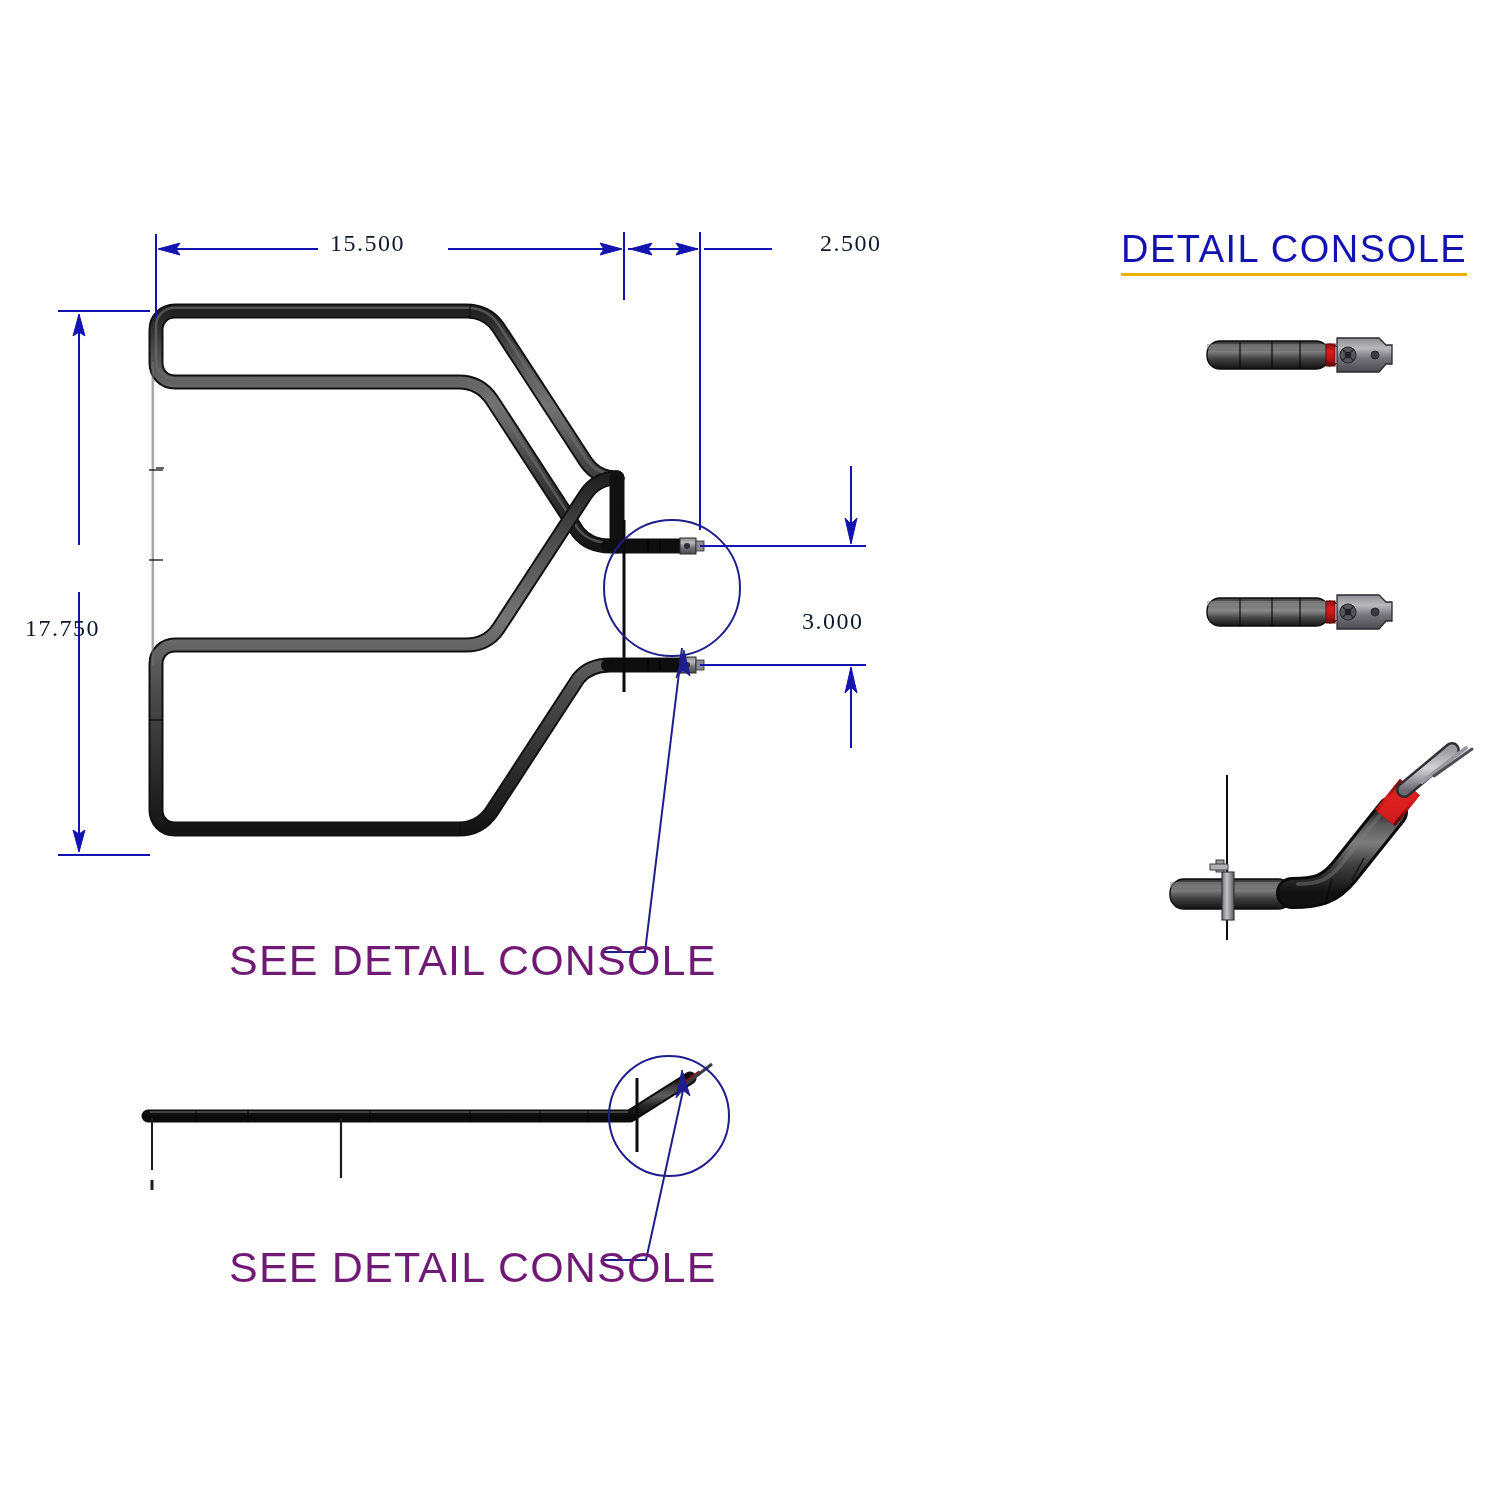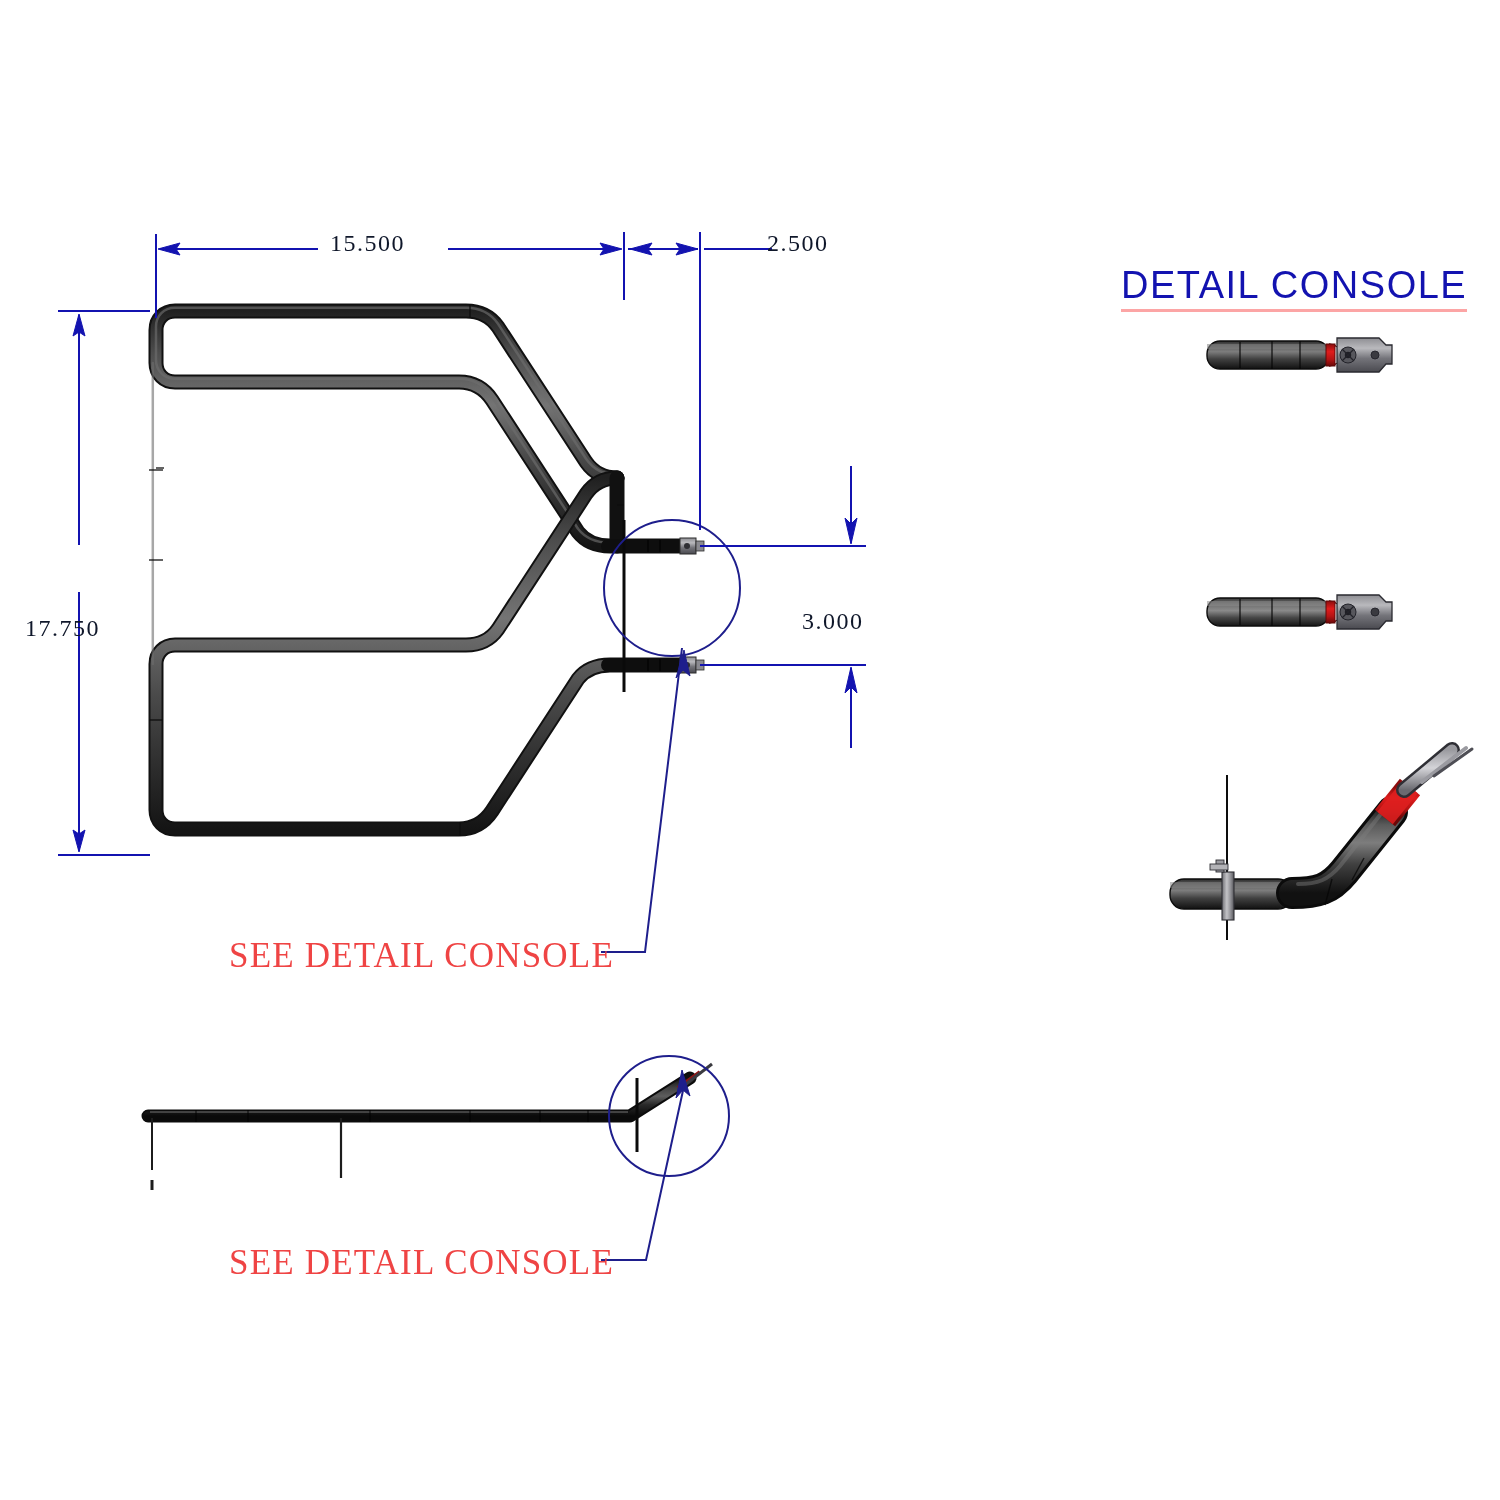--- a/index.html
+++ b/index.html
@@ -26,38 +26,37 @@
     position: absolute;
     color: #0f172a;
     font-family: Liberation Serif, serif;
     font-size: 24px;
     letter-spacing: 1.5px;
     white-space: nowrap;
     user-select: none;
   }
   .notetext {
     position: absolute;
-    color: #ef4444;
-    font-family: Liberation Serif, serif;
-    font-size: 35px;
+    color: #701a75;
+    font-family: Liberation Sans, sans-serif;
+    font-size: 43px;
     letter-spacing: 1.2px;
     white-space: nowrap;
     user-select: none;
   }
   .titletext {
     position: absolute;
     color: #1313b0;
     font-family: "Liberation Sans", sans-serif;
     font-size: 38px;
     letter-spacing: 1.5px;
     white-space: nowrap;
-    border-bottom: 3px solid #fca5a5;
+    border-bottom: 3px solid #eab308;
     padding-bottom: 2px;
     user-select: none;
-    margin-top: 36px;
   }
 </style>
 </head>
 <body>
 
 <div id="sheet">
 
   <svg id="drawing" viewBox="0 0 1500 1500" xmlns="http://www.w3.org/2000/svg">
 
     <defs>
@@ -379,21 +378,21 @@
         <path d="M 1404 790 L 1452 750" stroke="#2f2f35" stroke-width="16" stroke-linecap="round"></path>
         <path d="M 1404 790 L 1452 750" stroke="url(#pinMetal)" stroke-width="11" stroke-linecap="round"></path>
         <path d="M 1422 782 L 1466 748" stroke="#9a9aa0" stroke-width="4" stroke-linecap="round"></path>
         <path d="M 1434 776 L 1472 749" stroke="#4e4e55" stroke-width="3" stroke-linecap="round"></path>
       </g>
     </g>
   </svg>
 
   <div class="dimtext" style="left:330px; top:230px;">15.500</div>
 
-  <div class="dimtext" style="left:767px; top:230px;">2.500</div>
+  <div class="dimtext" style="left:820px; top:230px;">2.500</div>
 
   <div class="dimtext" style="left:25px; top:567px;margin-top:48px;">17.750</div>
 
   <div class="dimtext" style="left:802px; top:570px;margin-top:38px;">3.000</div>
 
   <div class="notetext" style="left:229px; top:936px;">SEE DETAIL CONSOLE</div>
 
   <div class="notetext" style="left:229px; top:1243px;">SEE DETAIL CONSOLE</div>
 
   <div class="titletext" style="left:1121px; top:228px;">DETAIL CONSOLE</div>

